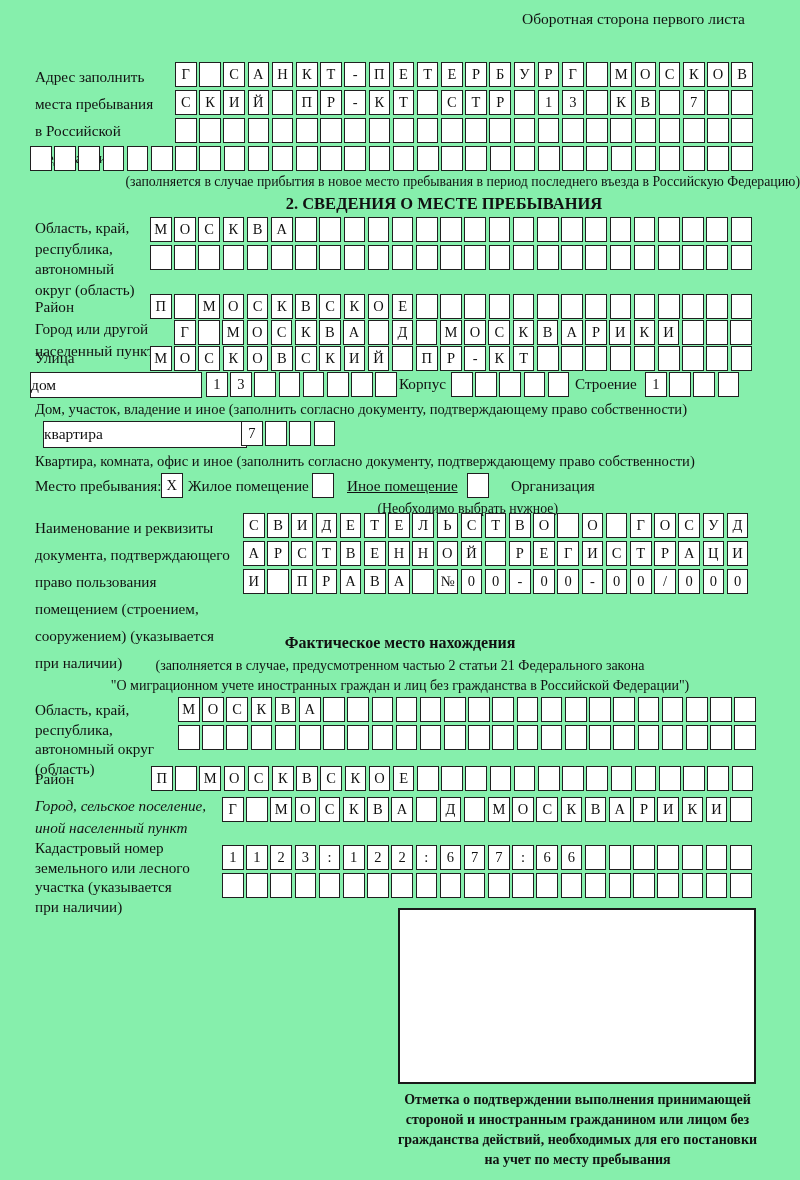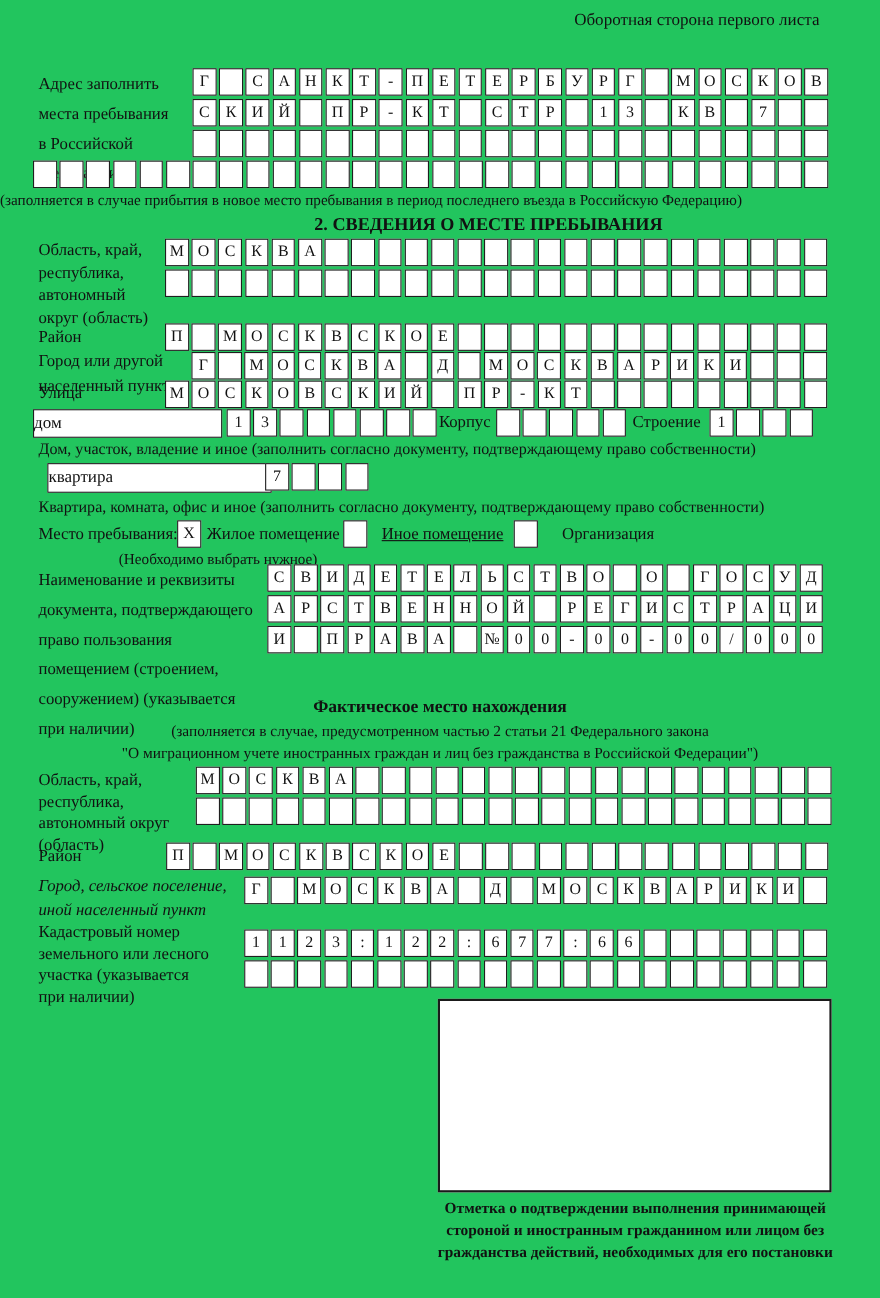--- a/index.html
+++ b/index.html
@@ -1,28 +1,28 @@
 <!DOCTYPE html>
 <html lang="ru"><head>
 <meta charset="utf-8">
 <style>
   html,body { margin:0; padding:0; background:#fff; }
   .page {
     position:relative; width:800px; height:1180px; margin:0 auto;
-    background:#22c55e; color:#111;
+    background:#86efac; color:#111;
     font-family:"Liberation Serif","DejaVu Serif",serif;
     overflow:hidden;
   }
   .abs { position:absolute; }
   .lbl { font-size:15.2px; color:#111; }
   .note-right { font-size:15.5px; }
   .title { font-size:16.5px; font-weight:bold; text-align:center; }
   .caption { font-size:13.8px; }
   .caption-left { font-size:14.6px; }
-  .center { text-align:left; }
+  .center { text-align:right; }
   .cellrow { white-space:nowrap; height:26px; }
   .cell {
     display:inline-block; box-sizing:border-box;
     width:21.6px; height:25px; border:1.7px solid #1f1f1f;
     margin-right:2.6px; text-align:center;
     font-size:14.5px; line-height:22px; vertical-align:top;
     background:#fff;
   }
   .widebox {
     box-sizing:border-box; border:1.9px solid #1f1f1f; height:26px;
@@ -136,15 +136,16 @@
       <div>при наличии)</div>
     </div>
   <div class="abs cellrow" style="left:222px; top:845px;"><span class="cell">1</span><span class="cell">1</span><span class="cell">2</span><span class="cell">3</span><span class="cell">:</span><span class="cell">1</span><span class="cell">2</span><span class="cell">2</span><span class="cell">:</span><span class="cell">6</span><span class="cell">7</span><span class="cell">7</span><span class="cell">:</span><span class="cell">6</span><span class="cell">6</span><span class="cell"></span><span class="cell"></span><span class="cell"></span><span class="cell"></span><span class="cell"></span><span class="cell"></span><span class="cell"></span></div>
   <div class="abs cellrow" style="left:222px; top:873px;"><span class="cell"></span><span class="cell"></span><span class="cell"></span><span class="cell"></span><span class="cell"></span><span class="cell"></span><span class="cell"></span><span class="cell"></span><span class="cell"></span><span class="cell"></span><span class="cell"></span><span class="cell"></span><span class="cell"></span><span class="cell"></span><span class="cell"></span><span class="cell"></span><span class="cell"></span><span class="cell"></span><span class="cell"></span><span class="cell"></span><span class="cell"></span><span class="cell"></span></div>
 
   <div class="abs bigbox" style="left:398px; top:908px; width:358px; height:176px;"></div>
   <div class="abs stamp-caption" style="left:385px; top:1090px; width:385px;font-weight:bold;">
       <div>Отметка о подтверждении выполнения принимающей</div>
       <div>стороной и иностранным гражданином или лицом без</div>
       <div>гражданства действий, необходимых для его постановки</div>
+      <div>на учет по месту пребывания</div>
     </div>
 
 </div>
 
 </body></html>

